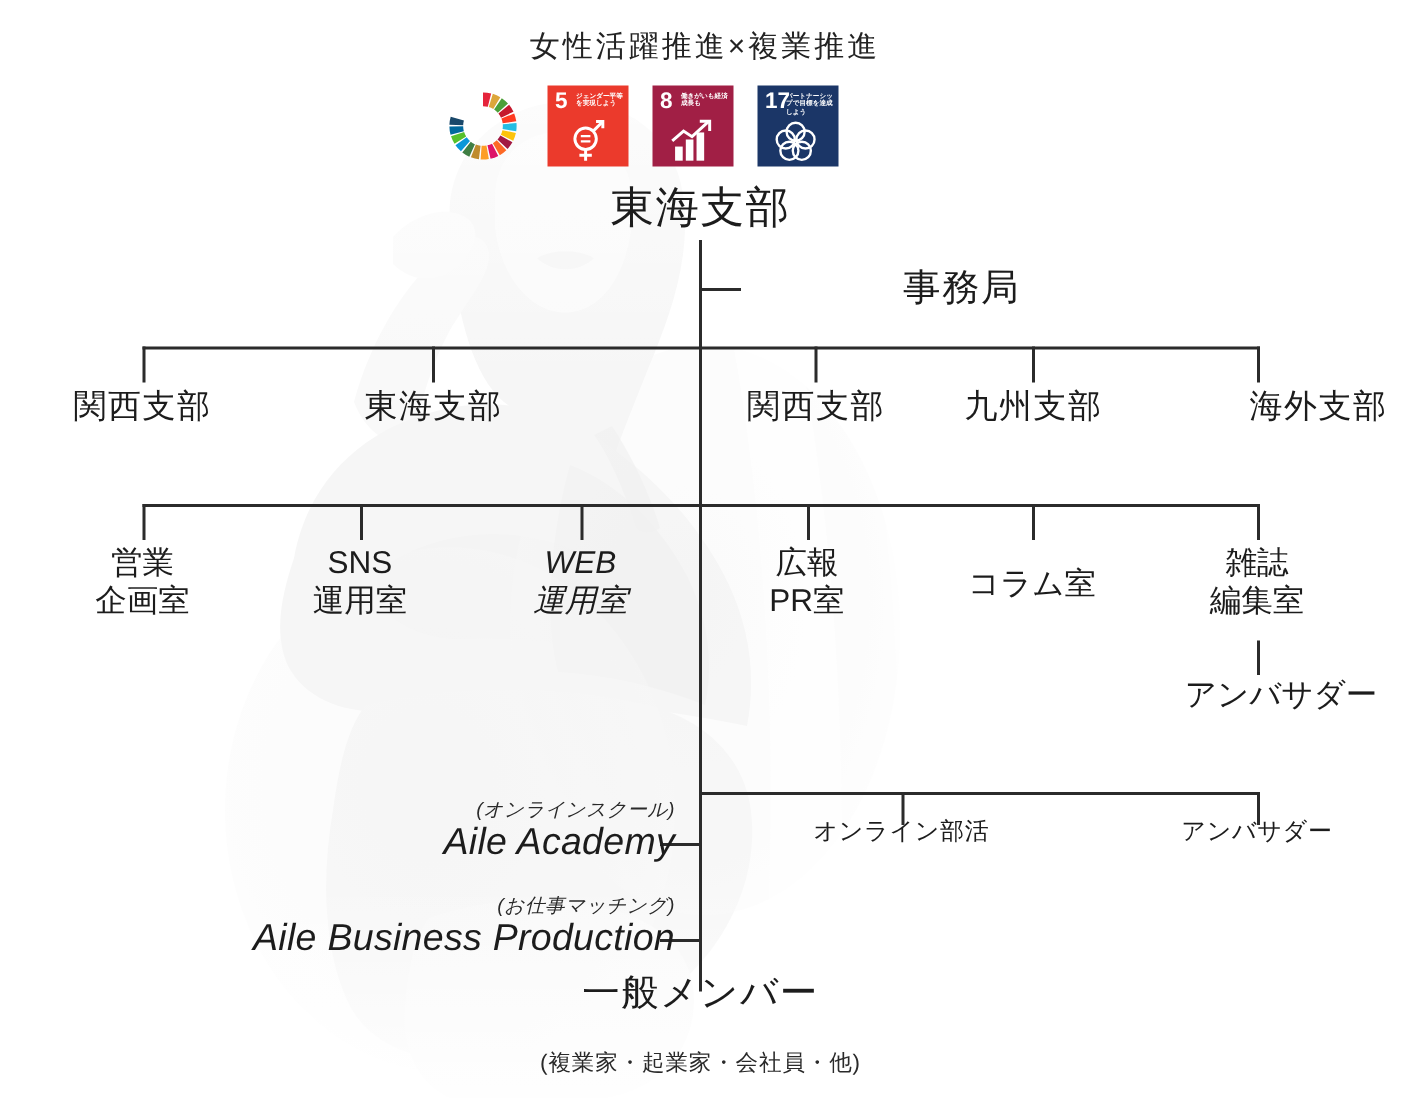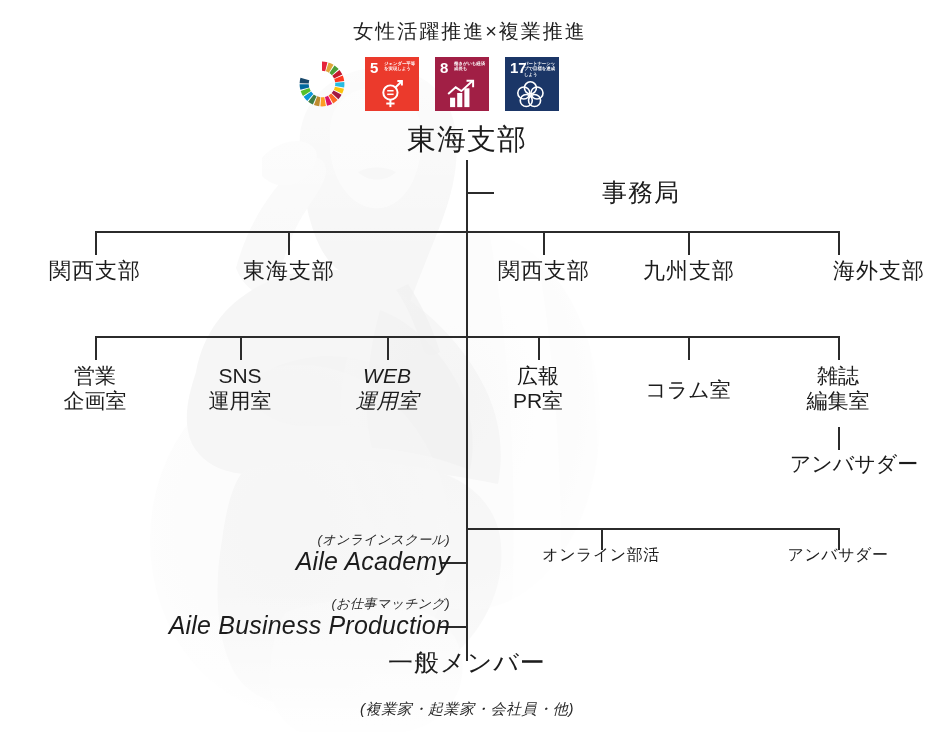--- a/index.html
+++ b/index.html
@@ -56,21 +56,21 @@
   }
   .t-hq { font-size: 29px; letter-spacing: 1px; }
   .t-sec { font-size: 25px; letter-spacing: 1px; }
   .t-branch { font-size: 22px; letter-spacing: 1px; }
   .t-dept { font-size: 21px; letter-spacing: 0px; }
   .t-amb { font-size: 21px; letter-spacing: 0px; }
   .t-brand { font-size: 25px; letter-spacing: 0.2px; }
   .t-kana { font-size: 16px; letter-spacing: 0.5px; }
   .t-sub { font-size: 13px; letter-spacing: 0.4px; color: #2a2a2a; }
   .t-member { font-size: 25px; letter-spacing: 1px; }
-  .t-memsub { font-size: 15px; letter-spacing: 0.6px; color: #2a2a2a; font-style: italic; }
+  .t-memsub { font-size: 15px; letter-spacing: 0.6px; color: #2a2a2a; }
 
   
   .node.ralign { text-align: right; white-space: nowrap; font-style: italic; }
 
   
   #sdg-row {
     position: absolute;
     left: 295px;
     top: 57px;
     height: 54px;

